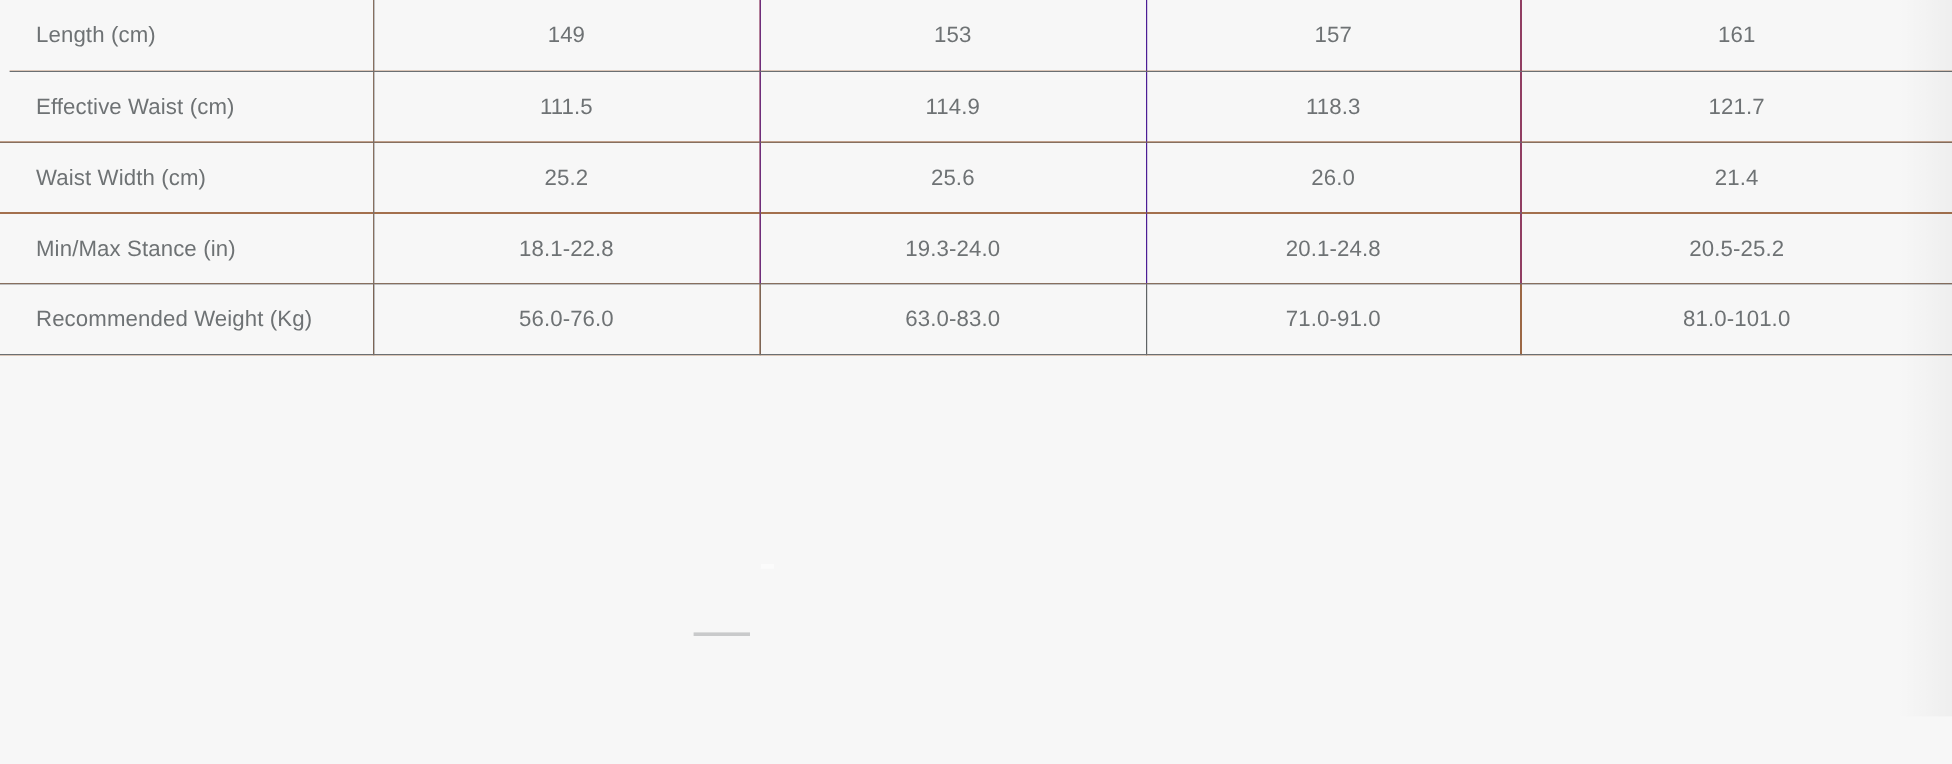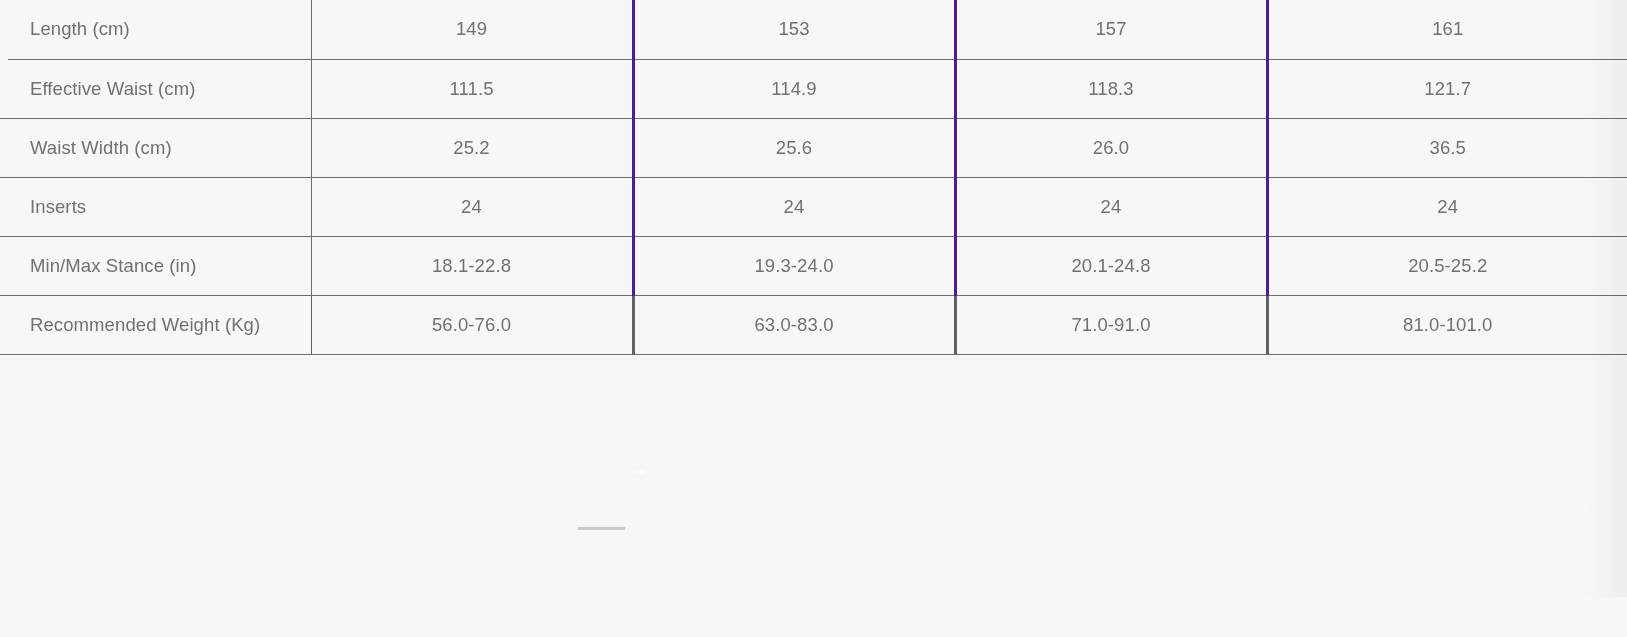--- a/index.html
+++ b/index.html
@@ -47,21 +47,21 @@
   table.spec-table col.c-size4 { width: 360px; }
 
   table.spec-table td {
     height: 59px;
     padding: 0 14px;
     font-size: 18.5px;
     color: #6e7274;
     font-weight: 400;
     letter-spacing: 0.1px;
     border-bottom: 1px solid #6b6f72;
-    border-right: 3px solid #4c1d95;
+    border-right: 1px solid #4c1d95;
     background: #f7f7f7;
     box-sizing: border-box;
     white-space: nowrap;
     overflow: hidden;
   }
 
   table.spec-table td.label-cell {
     text-align: left;
     padding-left: 30px;
     border-right: 1px solid #6b6f72;
@@ -147,28 +147,21 @@
           <td class="value-cell">111.5</td>
           <td class="value-cell">114.9</td>
           <td class="value-cell">118.3</td>
           <td class="value-cell last-col">121.7</td>
         </tr>
         <tr class="row-2">
           <td class="label-cell">Waist Width (cm)</td>
           <td class="value-cell">25.2</td>
           <td class="value-cell">25.6</td>
           <td class="value-cell">26.0</td>
-          <td class="value-cell last-col">36.5</td>
-        </tr>
-        <tr class="row-5">
-          <td class="label-cell">Inserts</td>
-          <td class="value-cell">24</td>
-          <td class="value-cell">24</td>
-          <td class="value-cell">24</td>
-          <td class="value-cell last-col">24</td>
+          <td class="value-cell last-col">21.4</td>
         </tr>
         <tr class="row-7">
           <td class="label-cell">Min/Max Stance (in)</td>
           <td class="value-cell">18.1-22.8</td>
           <td class="value-cell">19.3-24.0</td>
           <td class="value-cell">20.1-24.8</td>
           <td class="value-cell last-col">20.5-25.2</td>
         </tr>
         <tr class="row-8">
           <td class="label-cell">Recommended Weight (Kg)</td>

